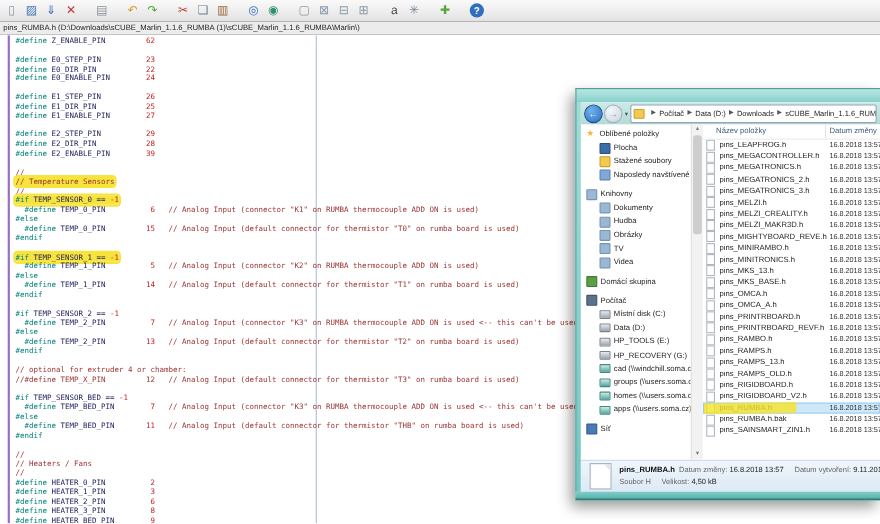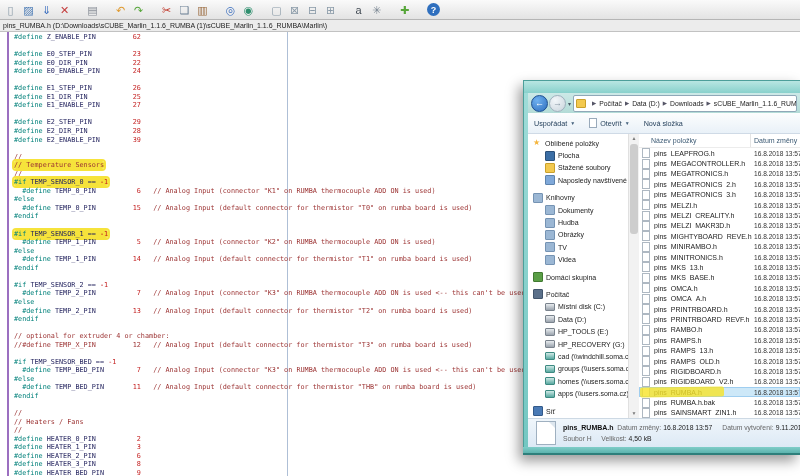--- a/index.html
+++ b/index.html
@@ -162,34 +162,20 @@
         <span class="crumb-folder"></span>
       <span class="crumb-sep">▶</span>
           <span class="crumb">Počítač</span>
           <span class="crumb-sep">▶</span>
           <span class="crumb">Data (D:)</span>
           <span class="crumb-sep">▶</span>
           <span class="crumb">Downloads</span>
           <span class="crumb-sep">▶</span>
           <span class="crumb">sCUBE_Marlin_1.1.6_RUMBA (1)</span>
         </div>
-    </div>
-    <div class="x-cmd">
-      <span class="cmditem">
-          <span>Uspořádat</span>
-          <span class="dd">▼</span>
-        </span>
-      <span class="cmditem">
-          <span class="cmd-pageicon"></span>
-          <span>Otevřít</span>
-          <span class="dd">▼</span>
-        </span>
-      <span class="cmditem">
-          <span>Nová složka</span>
-        </span>
     </div>
     <div class="x-main">
       <div class="x-side" id="sidebar">
           <div class="sgroup">
             <div class="srow head">
               <span class="sic star">★</span>
               <span>Oblíbené položky</span>
             </div>
             <div class="srow sub">
               <span class="sic desktop"></span>

